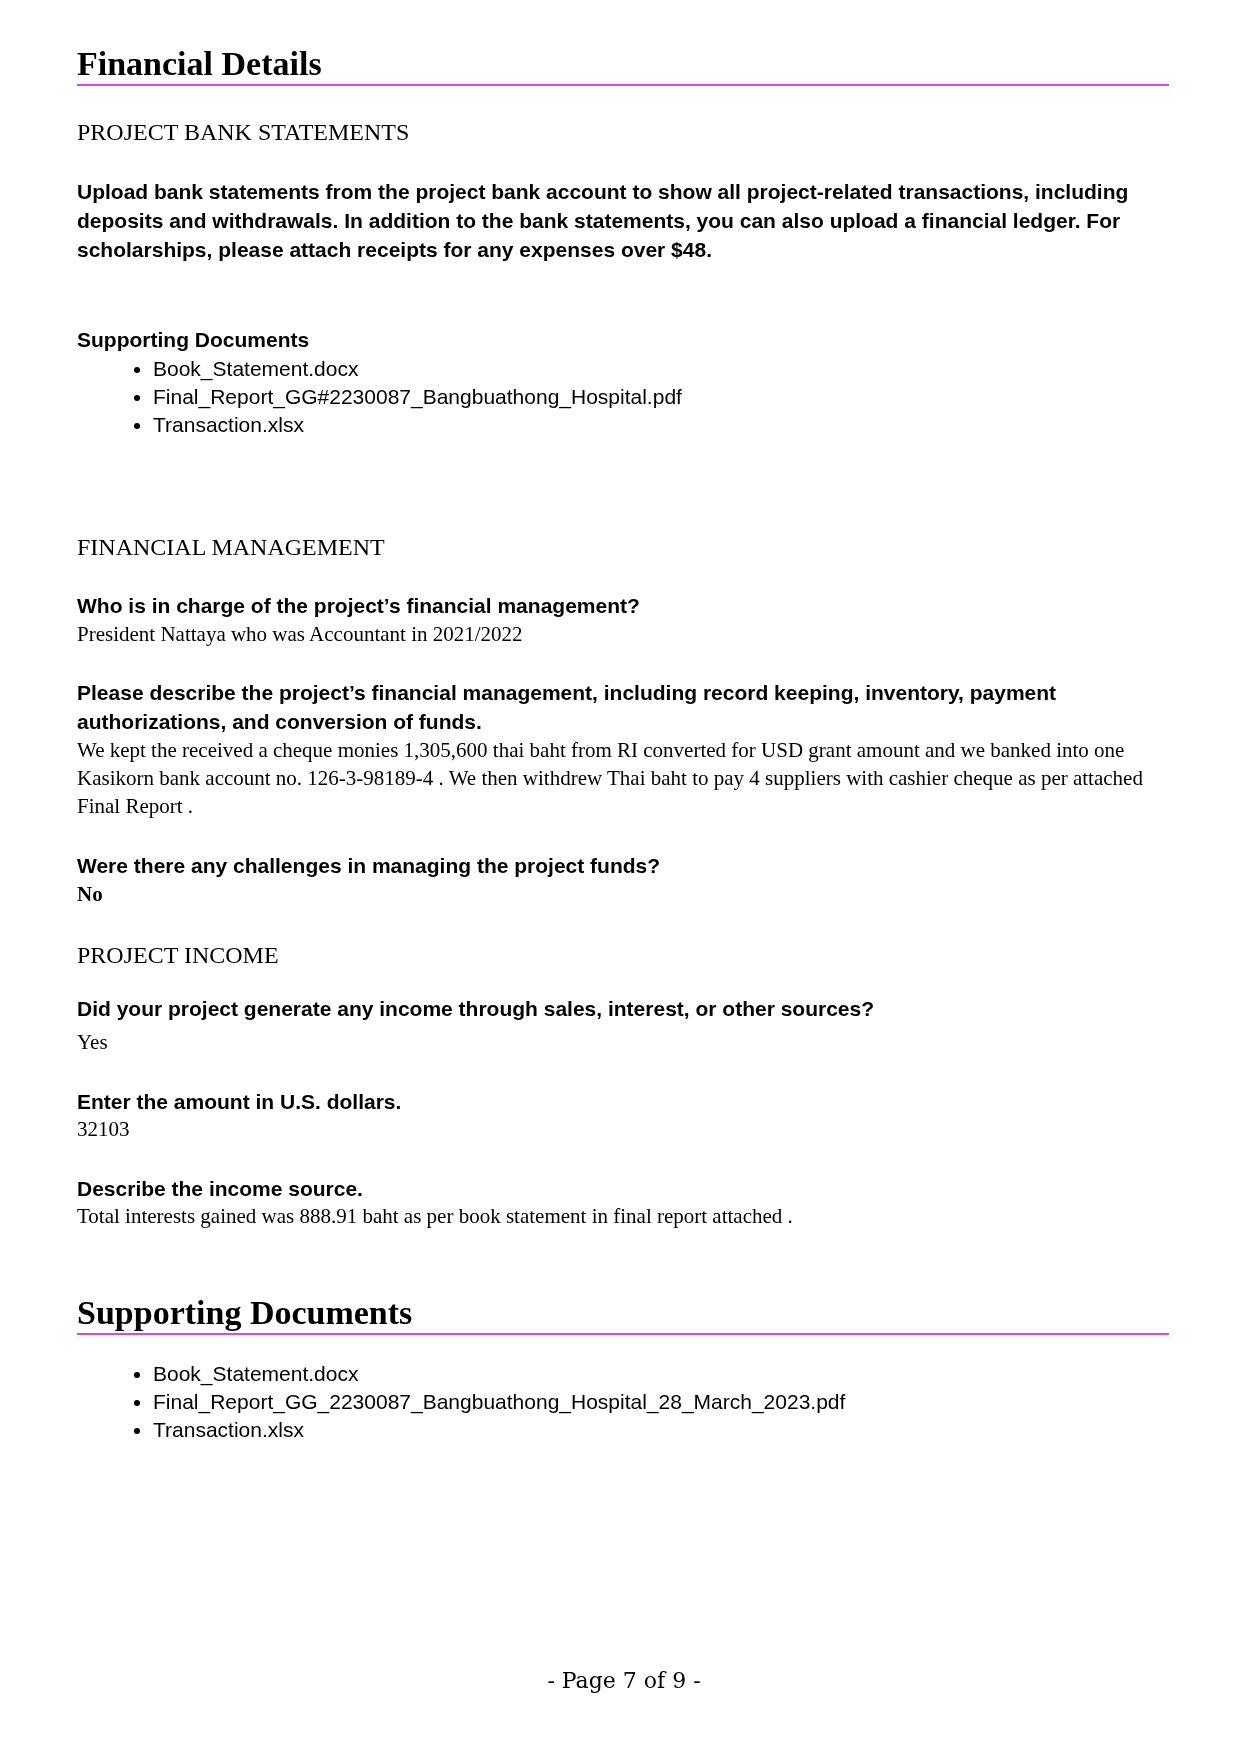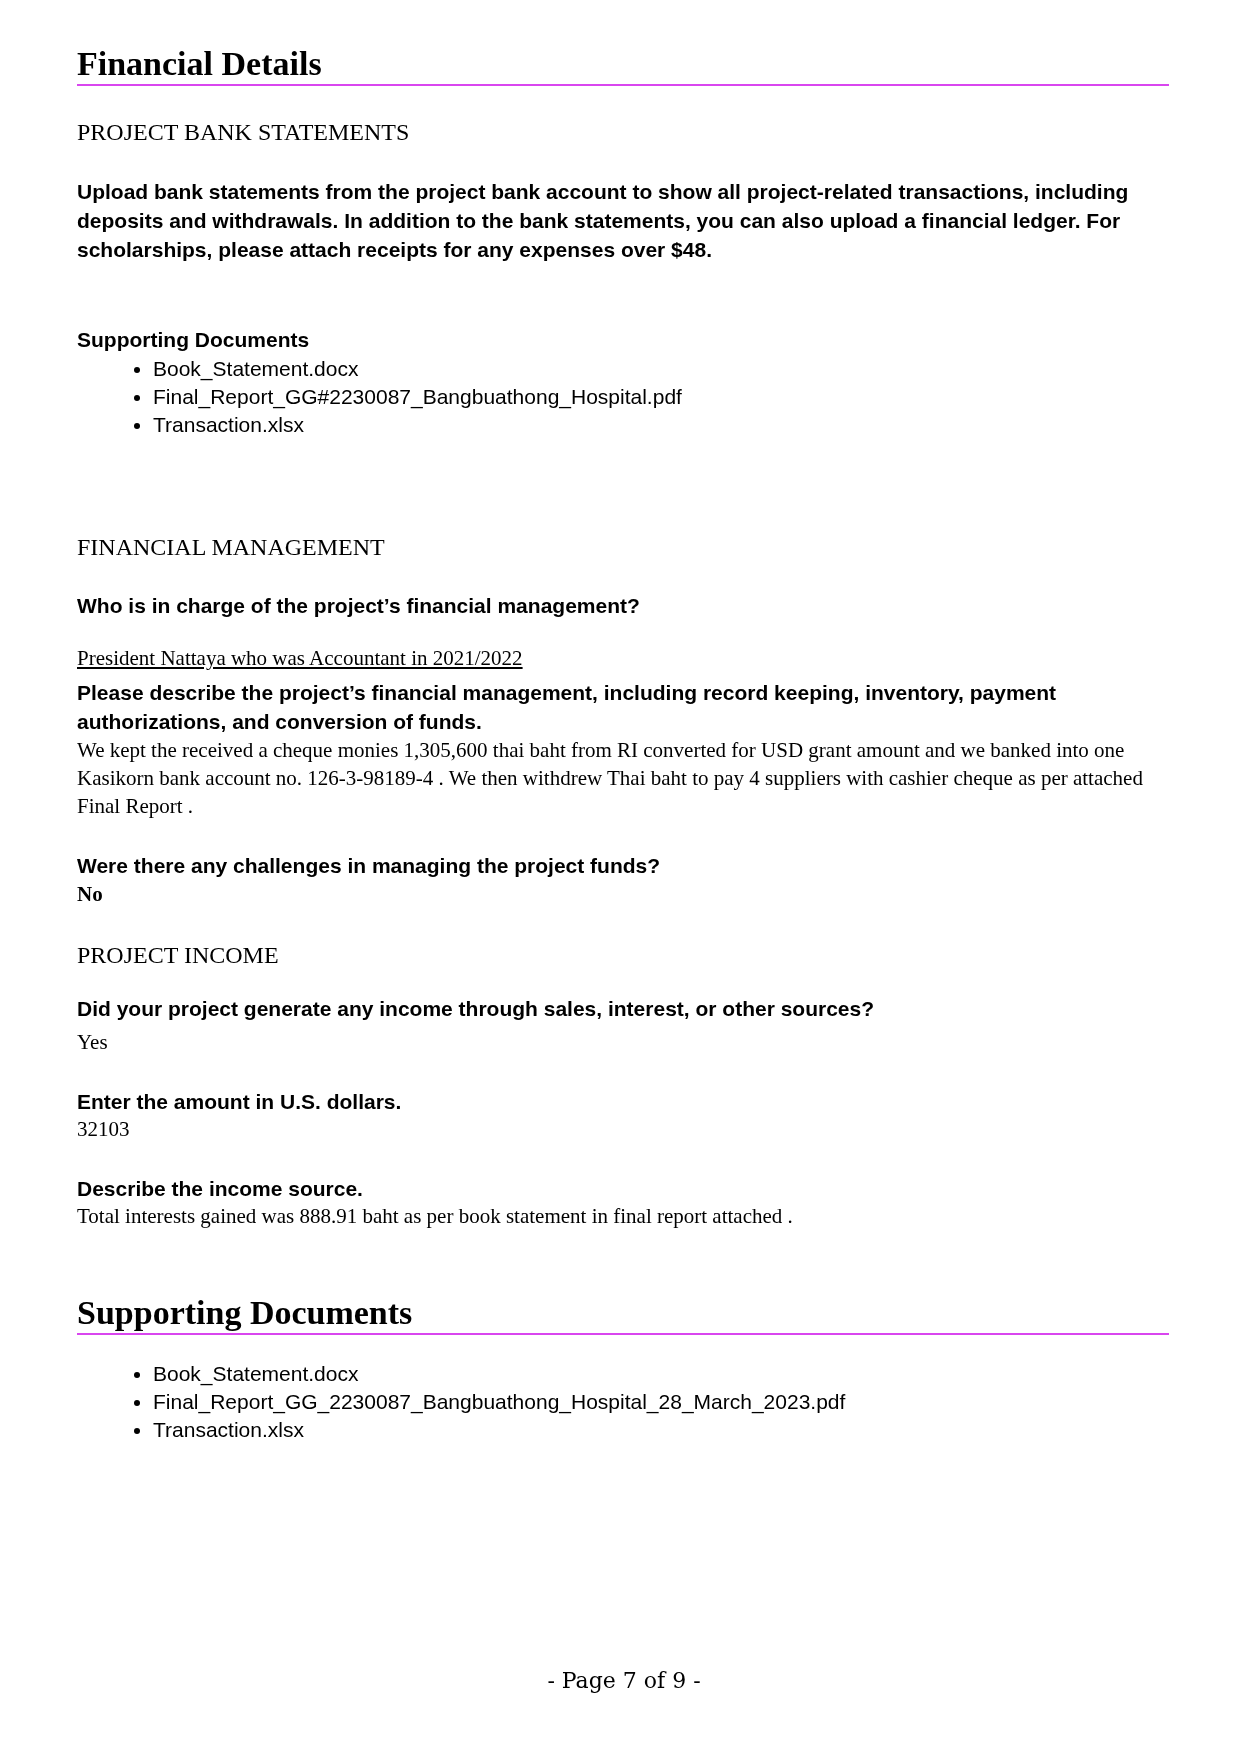--- a/index.html
+++ b/index.html
@@ -54,21 +54,21 @@
 
   <ul class="docs" style="top:353px;">
     <li>Book_Statement.docx</li>
     <li>Final_Report_GG#2230087_Bangbuathong_Hospital.pdf</li>
     <li>Transaction.xlsx</li>
   </ul>
 
   <h2 class="h2" style="top:533px;">FINANCIAL MANAGEMENT</h2>
 
   <p class="q" style="top:591px;">Who is in charge of the project’s financial management?</p>
-  <p class="a" style="top:644px;text-decoration:underline;">President Nattaya who was Accountant in 2021/2022</p>
+  <p class="a" style="top:620px;">President Nattaya who was Accountant in 2021/2022</p>
 
   <p class="q" style="top:678px;">Please describe the project’s financial management, including record keeping, inventory, payment authorizations, and conversion of funds.</p>
   <p class="a" style="top:736px;">We kept the received a cheque monies 1,305,600 thai baht from RI converted for USD grant amount and we banked into one Kasikorn bank account no. 126-3-98189-4 . We then withdrew Thai baht to pay 4 suppliers with cashier cheque as per attached Final Report .</p>
 
   <p class="q" style="top:851px;">Were there any challenges in managing the project funds?</p>
   <p class="a" style="top:880px;font-weight:bold;">No</p>
 
   <h2 class="h2" style="top:941px;">PROJECT INCOME</h2>
 
   <p class="q" style="top:948px;margin-top:46px;">Did your project generate any income through sales, interest, or other sources?</p>

